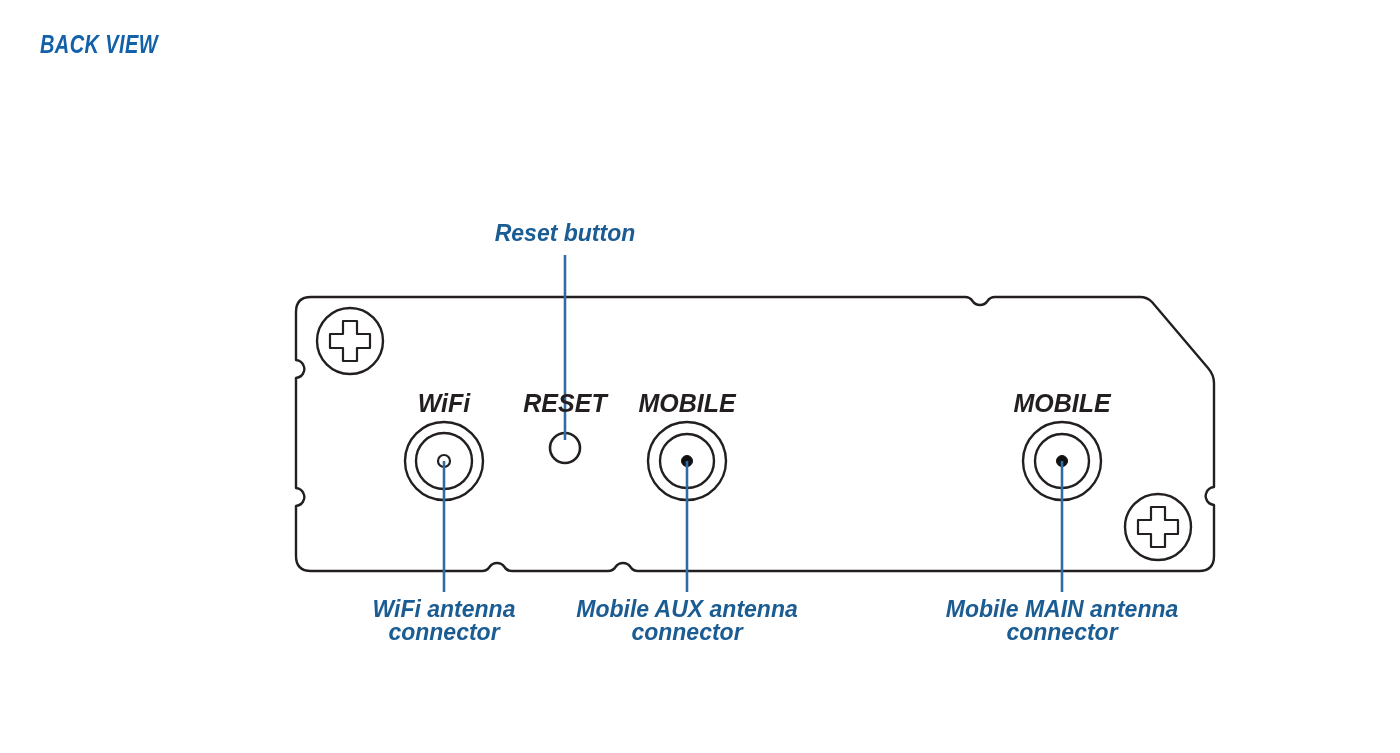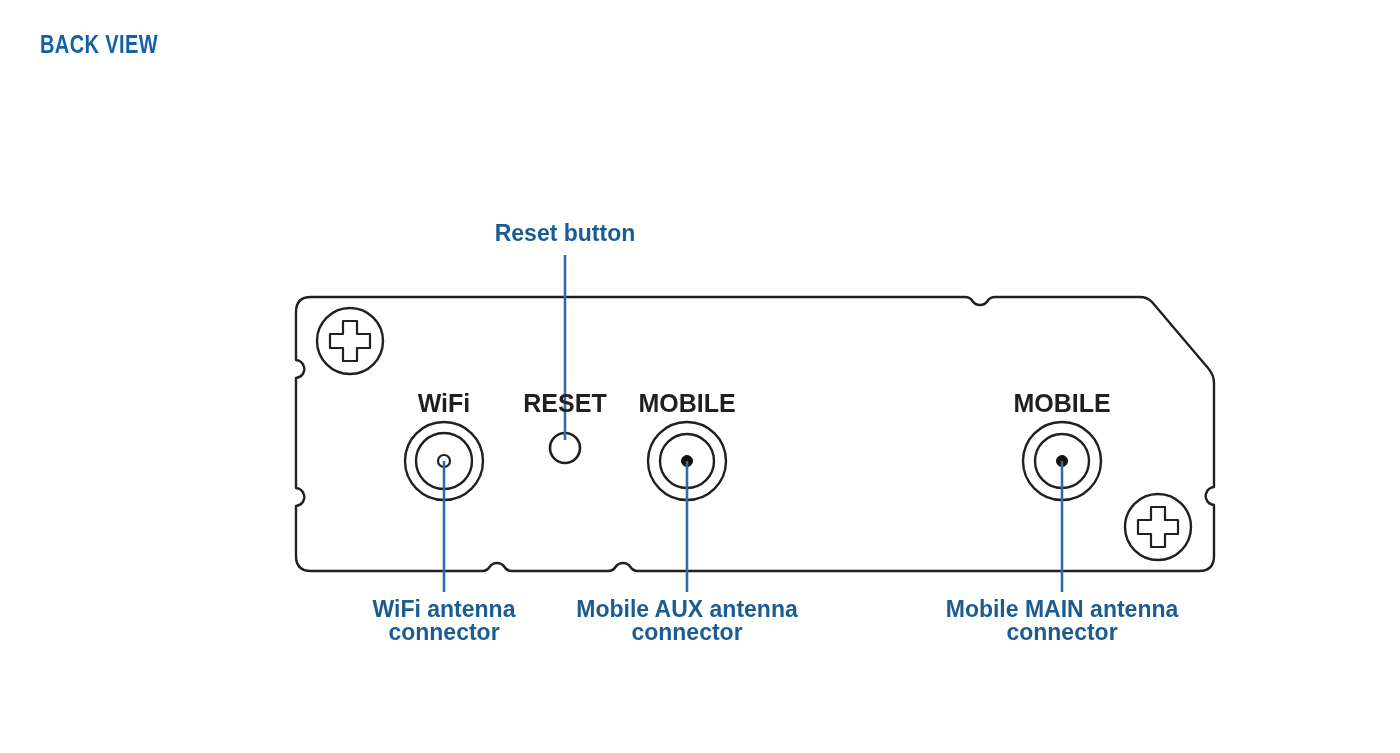--- a/index.html
+++ b/index.html
@@ -12,20 +12,21 @@
     height: 753px;
     position: relative;
     overflow: hidden;
     font-family: "Liberation Sans", sans-serif;
   }
   #stage {
     position: absolute;
     left: 0; top: 0;
     width: 1376px;
     height: 753px;
+    font-style: italic;
   }
   #view-title {
     position: absolute;
     left: 40px;
     top: 30px;
     font-family: "Liberation Sans Narrow", "Liberation Sans", sans-serif;
     font-weight: bold;
     font-size: 25px;
     letter-spacing: 0.5px;
     color: #1361a8;

